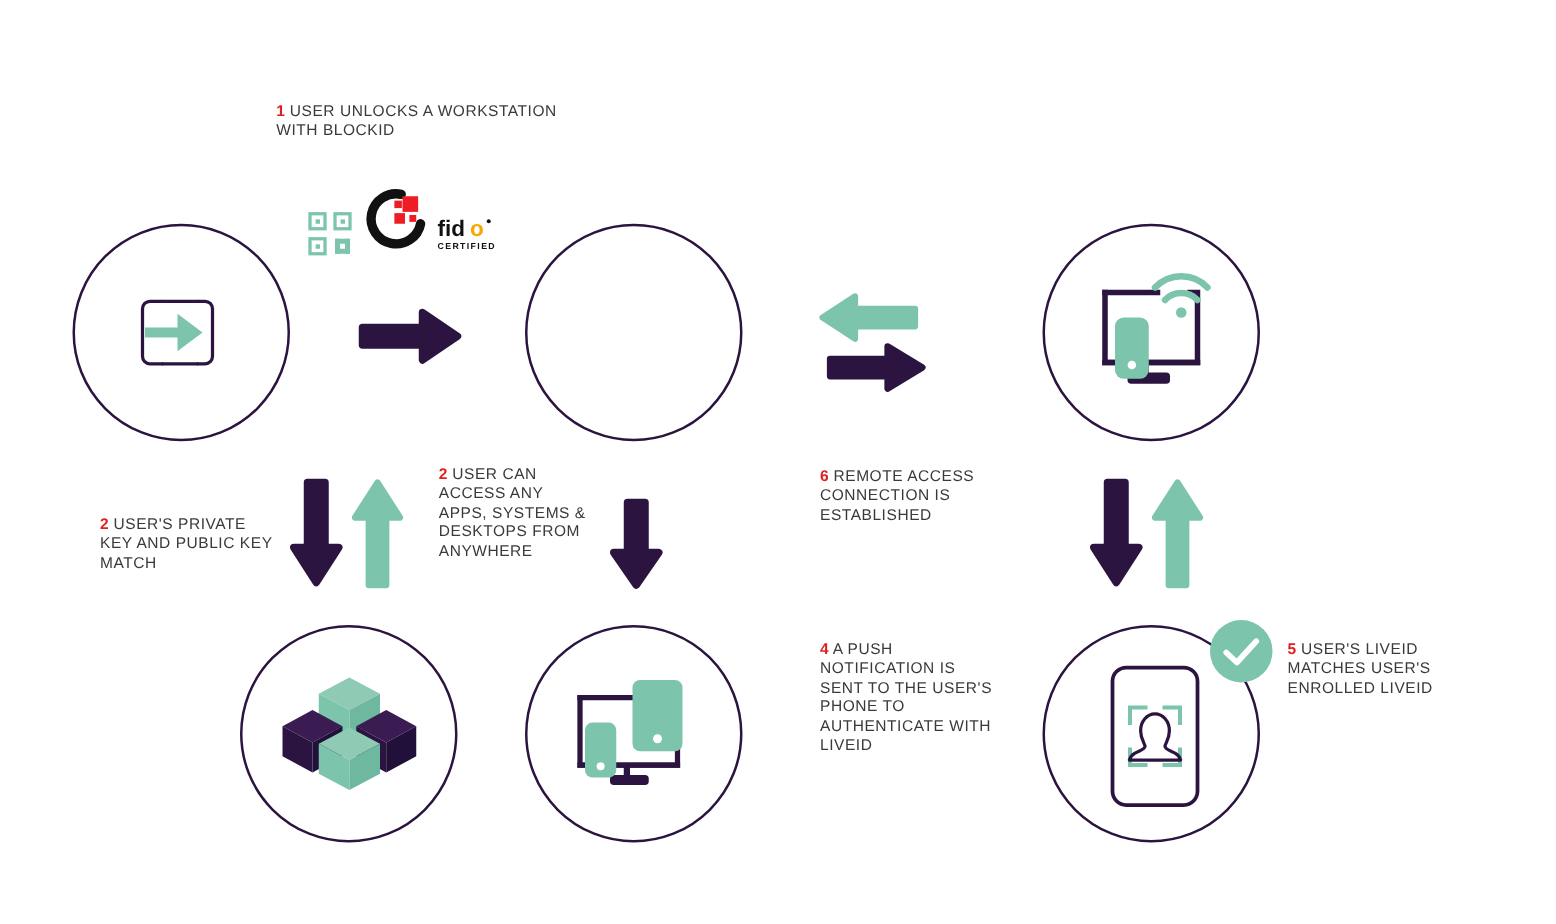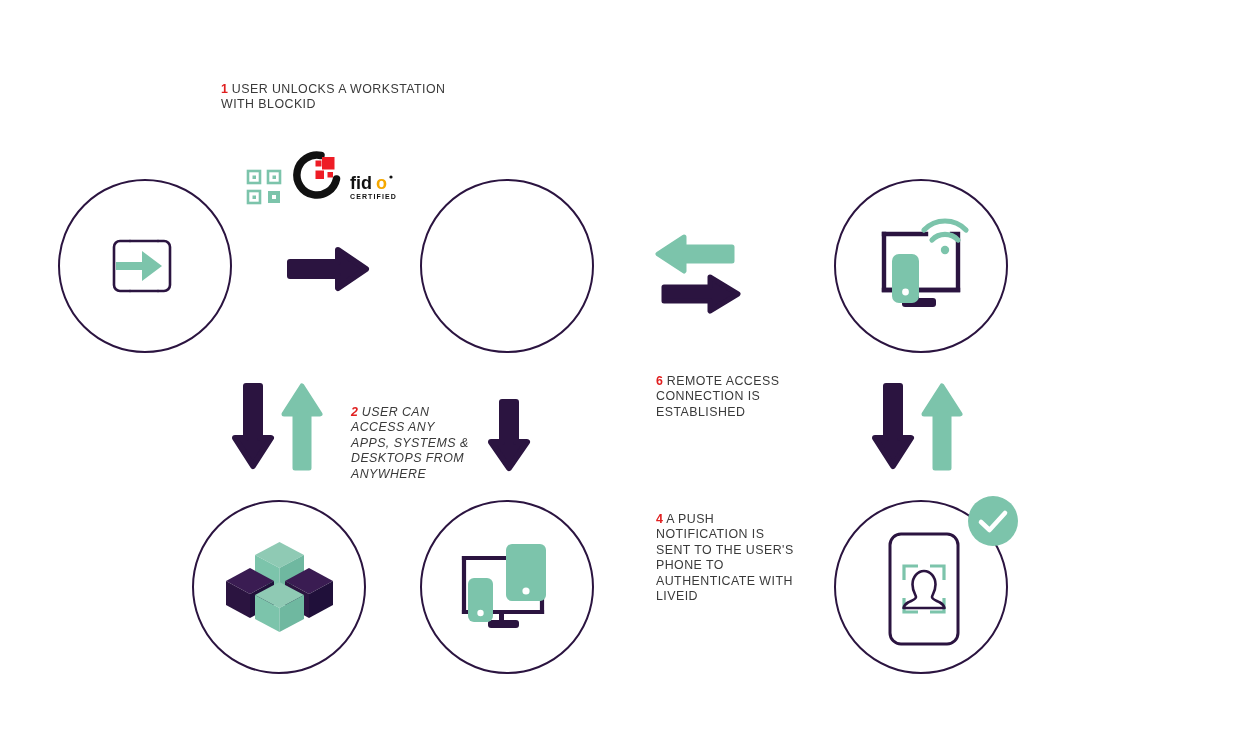--- a/index.html
+++ b/index.html
@@ -30,36 +30,44 @@
 <body>
 
 <div class="stage">
 
   <div class="caption" style="left:221px;top:82px;width:230px;">
     <span class="num">1</span>
     <span>USER UNLOCKS A WORKSTATION WITH BLOCKID</span>
   </div>
 
 
-
-  <div class="caption" style="left:351px;top:405px;width:125px;font-style:italic;">
+  <div class="caption" style="left:80px;top:412px;width:140px;">
+    <span class="num">2</span>
+    <span>USER'S PRIVATE KEY AND PUBLIC KEY MATCH</span>
+  </div>
+
+  <div class="caption" style="left:351px;top:372px;width:125px;">
     <span class="num">2</span>
     <span>USER CAN ACCESS ANY APPS, SYSTEMS &amp; DESKTOPS FROM ANYWHERE</span>
   </div>
 
   <div class="caption" style="left:656px;top:374px;width:150px;">
     <span class="num">6</span>
     <span>REMOTE ACCESS CONNECTION IS ESTABLISHED</span>
   </div>
 
   <div class="caption" style="left:656px;top:512px;width:140px;">
     <span class="num">4</span>
     <span>A PUSH NOTIFICATION IS SENT TO THE USER'S PHONE TO AUTHENTICATE WITH LIVEID</span>
   </div>
 
+  <div class="caption" style="left:1030px;top:512px;width:140px;">
+    <span class="num">5</span>
+    <span>USER'S LIVEID MATCHES USER'S ENROLLED LIVEID</span>
+  </div>
 
   <div class="circle" style="left:58px;top:179px;width:174px;height:174px;"></div>
   <div class="svgwrap" style="left:100px;top:221px;">
     <svg width="90" height="90" viewBox="0 0 90 90">
       <path d="M30 20 H20 a6 6 0 0 0-6 6 V64 a6 6 0 0 0 6 6 H30" fill="none" stroke="#2b1440" stroke-width="2.6" stroke-linecap="round"></path>
       <path d="M58 20 H64 a6 6 0 0 1 6 6 V64 a6 6 0 0 1-6 6 H58" fill="none" stroke="#2b1440" stroke-width="2.6" stroke-linecap="round"></path>
       <path d="M30 20 H58 M30 70 H58" fill="none" stroke="#2b1440" stroke-width="2.6" stroke-linecap="round"></path>
       <path d="M16 41 H42 V30 L62 45 L42 60 V49 H16 Z" fill="#7cc4ab"></path>
     </svg>
   </div>

